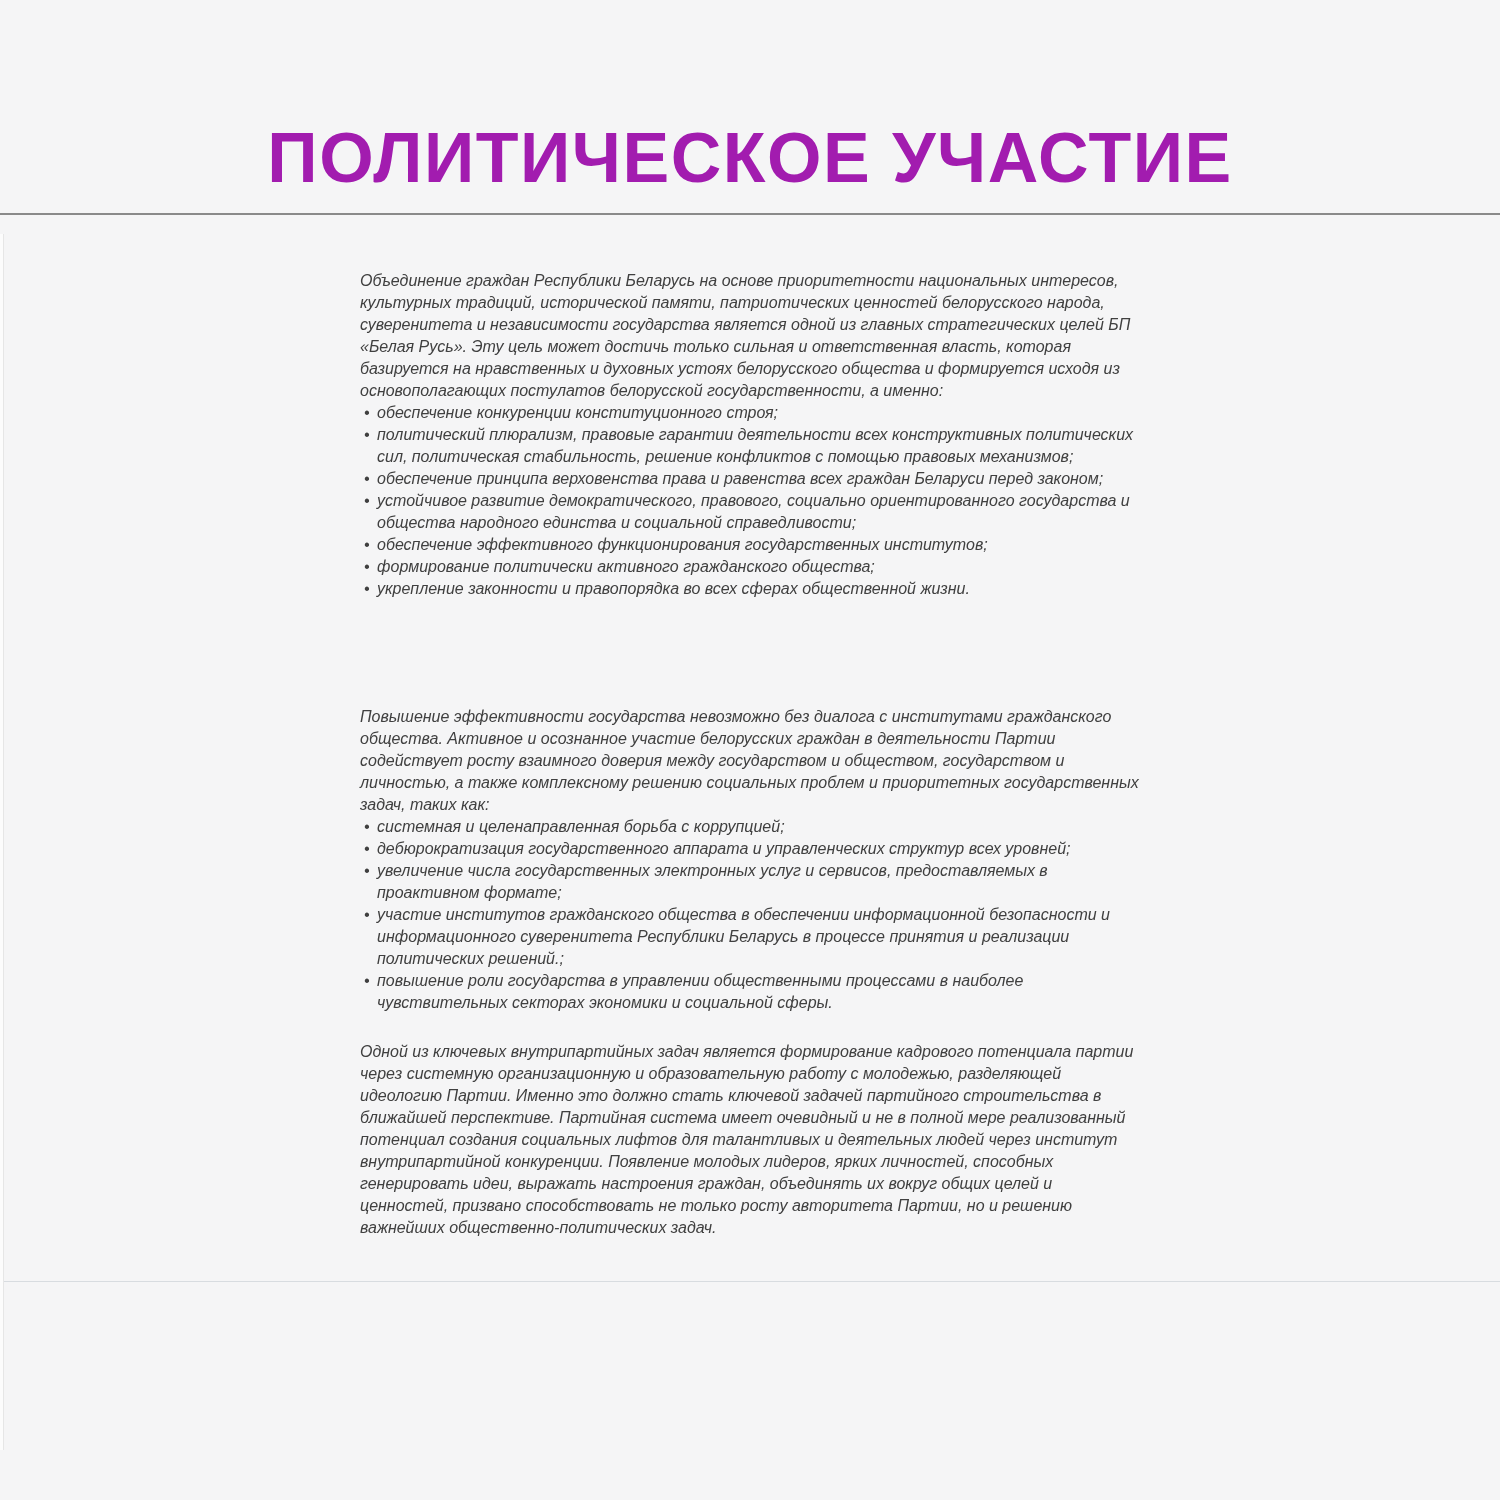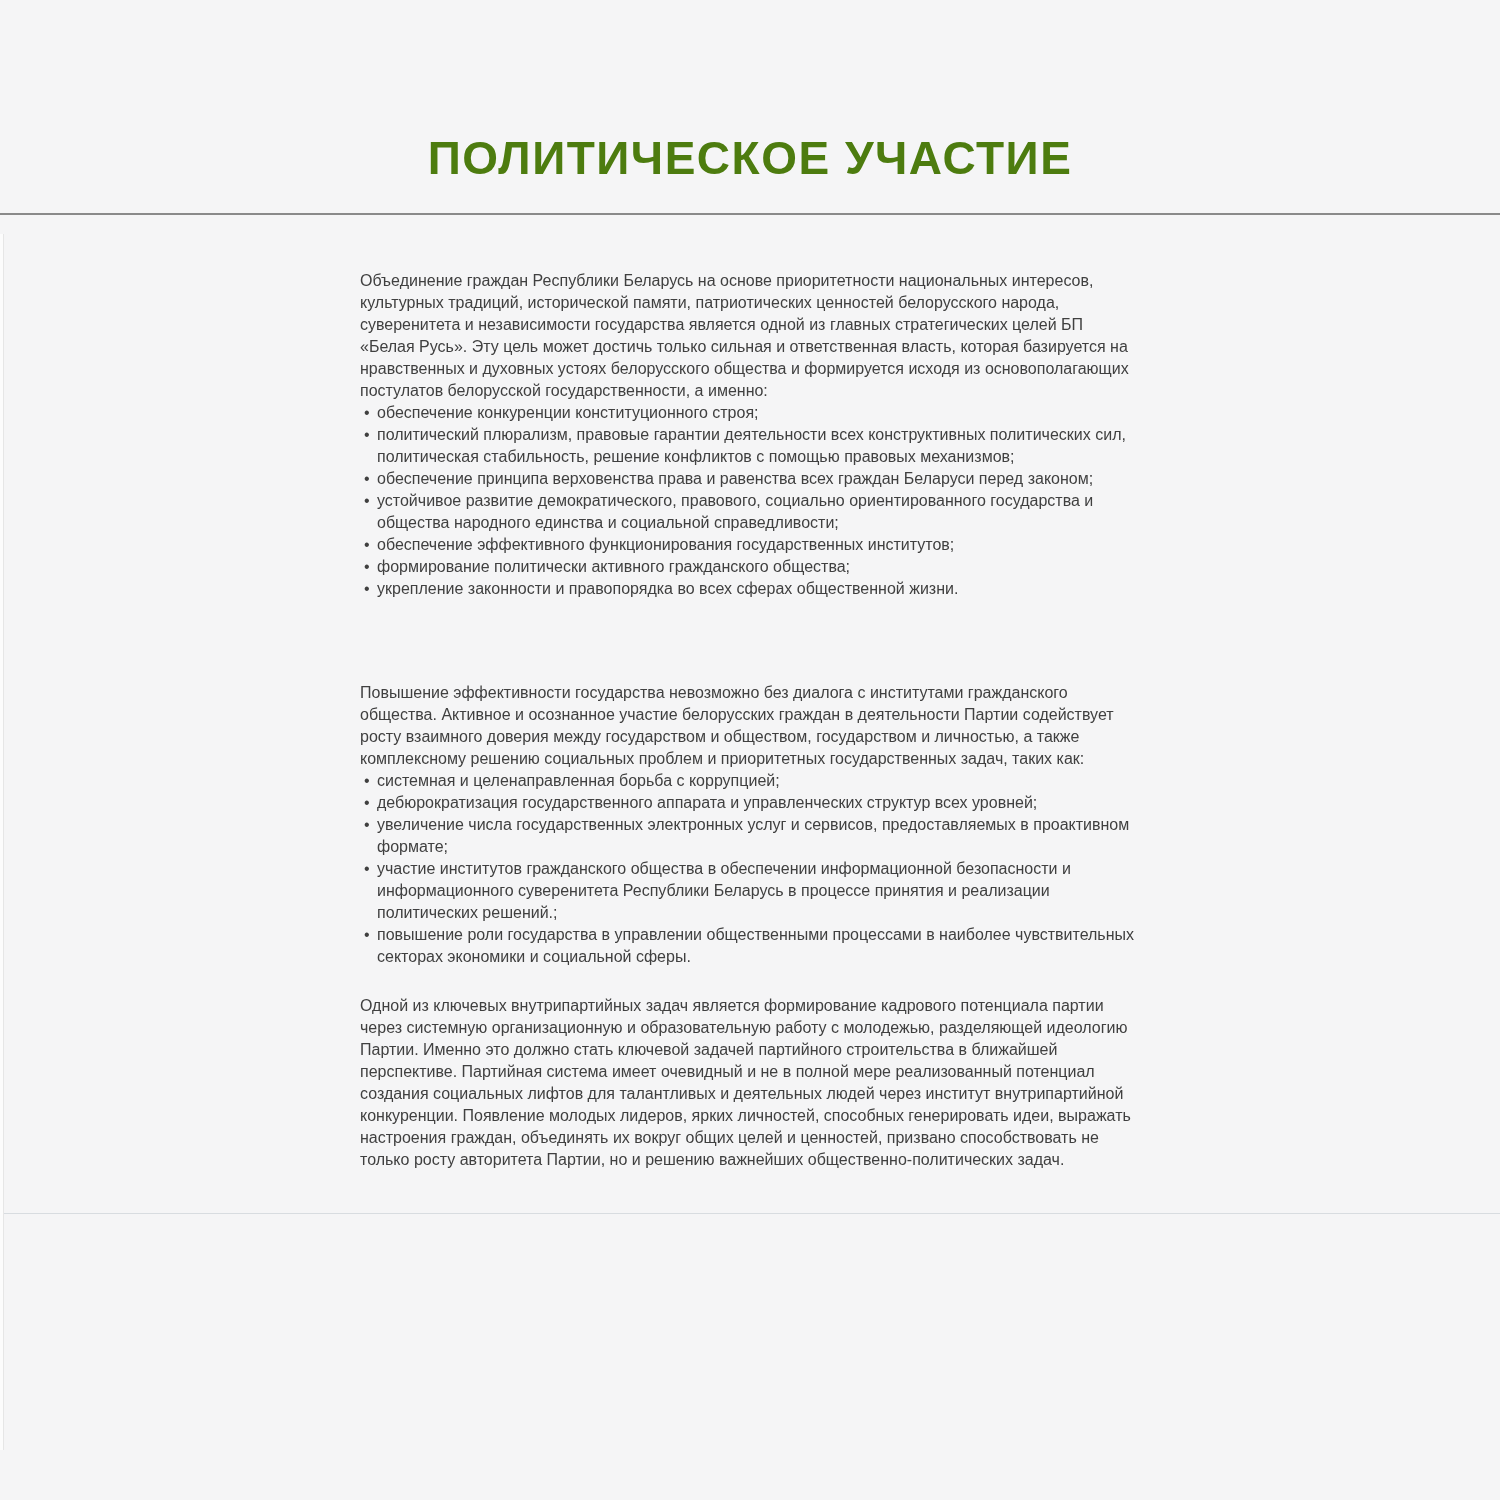--- a/index.html
+++ b/index.html
@@ -29,25 +29,25 @@
     top: 108px;
     width: 4px;
     height: 1216px;
     background: #fcfcfc;
     border-right: 1px solid #e6e6e6;
   }
 
   h1.page-title {
     margin: 126px 0 0 0;
     text-align: center;
-    font-size: 46px;
+    font-size: 70px;
     line-height: 64px;
     font-weight: 700;
     letter-spacing: 1.5px;
-    color: #4d7c0f;
+    color: #a21caf;
   }
 
   .rule {
     border: none;
     width: 100%;
   }
   .rule-dark {
     margin-top: 23px;
     height: 2px;
     background: #8a8a8a;
@@ -58,20 +58,21 @@
     background: #d8dce0;
   }
 
   .content {
     width: 780px;
     margin: 0 auto;
     padding-top: 55px;
     color: #404040;
     font-size: 16px;
     line-height: 22px;
+    font-style: italic;
   }
 
   .text-block p {
     margin: 0;
   }
 
   .text-block ul {
     list-style: none;
     margin: 0;
     padding: 0;
@@ -83,21 +84,21 @@
   }
 
   .text-block li::before {
     content: "\2022";
     position: absolute;
     left: 4px;
     top: 0;
     color: #404040;
   }
 
-  .block-2 { margin-top: 82px; }
+  .block-2 { margin-top: 106px; }
   .block-3 { margin-top: 27px; }
 </style>
 </head>
 <body>
 
 <div class="page">
 
   <div class="edge-strip"></div>
 
   <h1 class="page-title">ПОЛИТИЧЕСКОЕ УЧАСТИЕ</h1>

